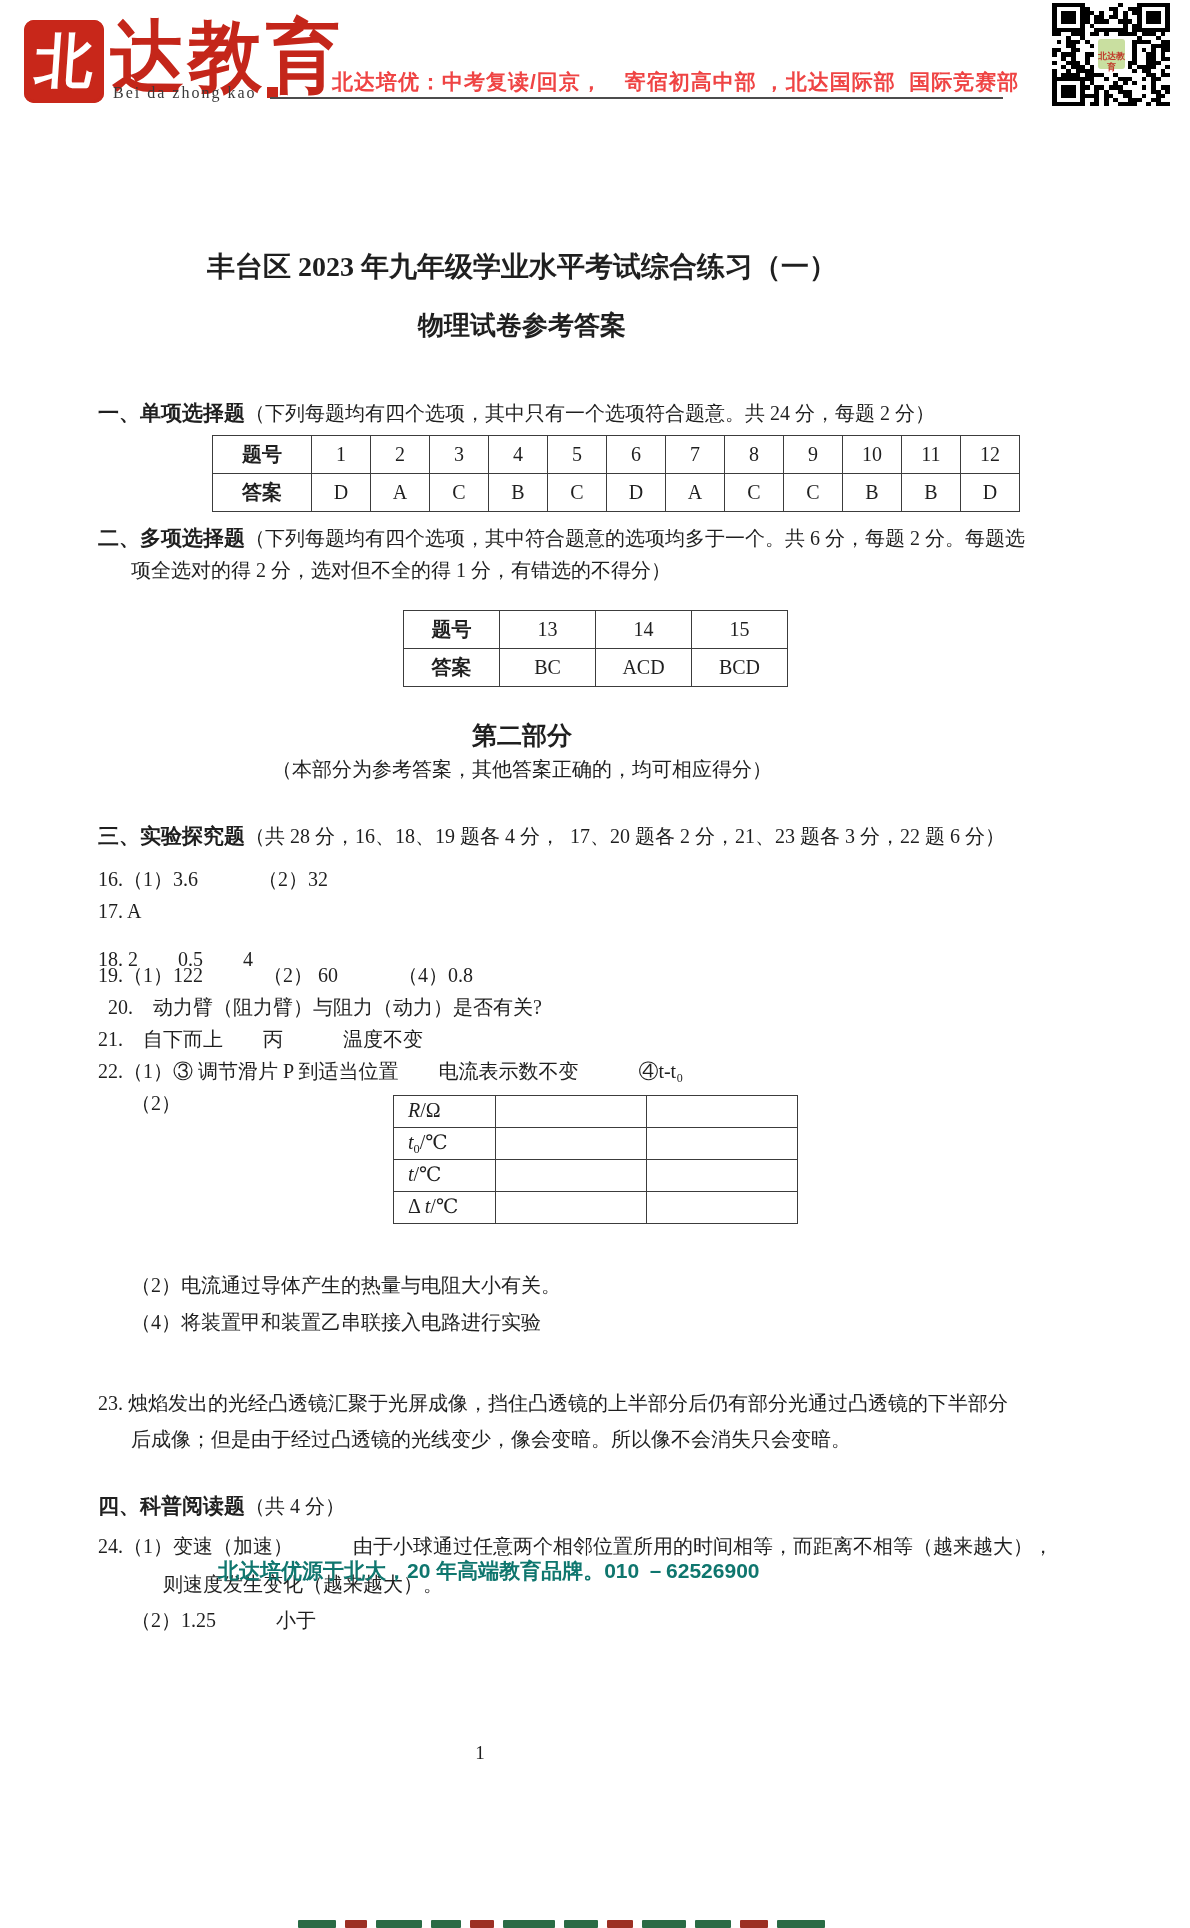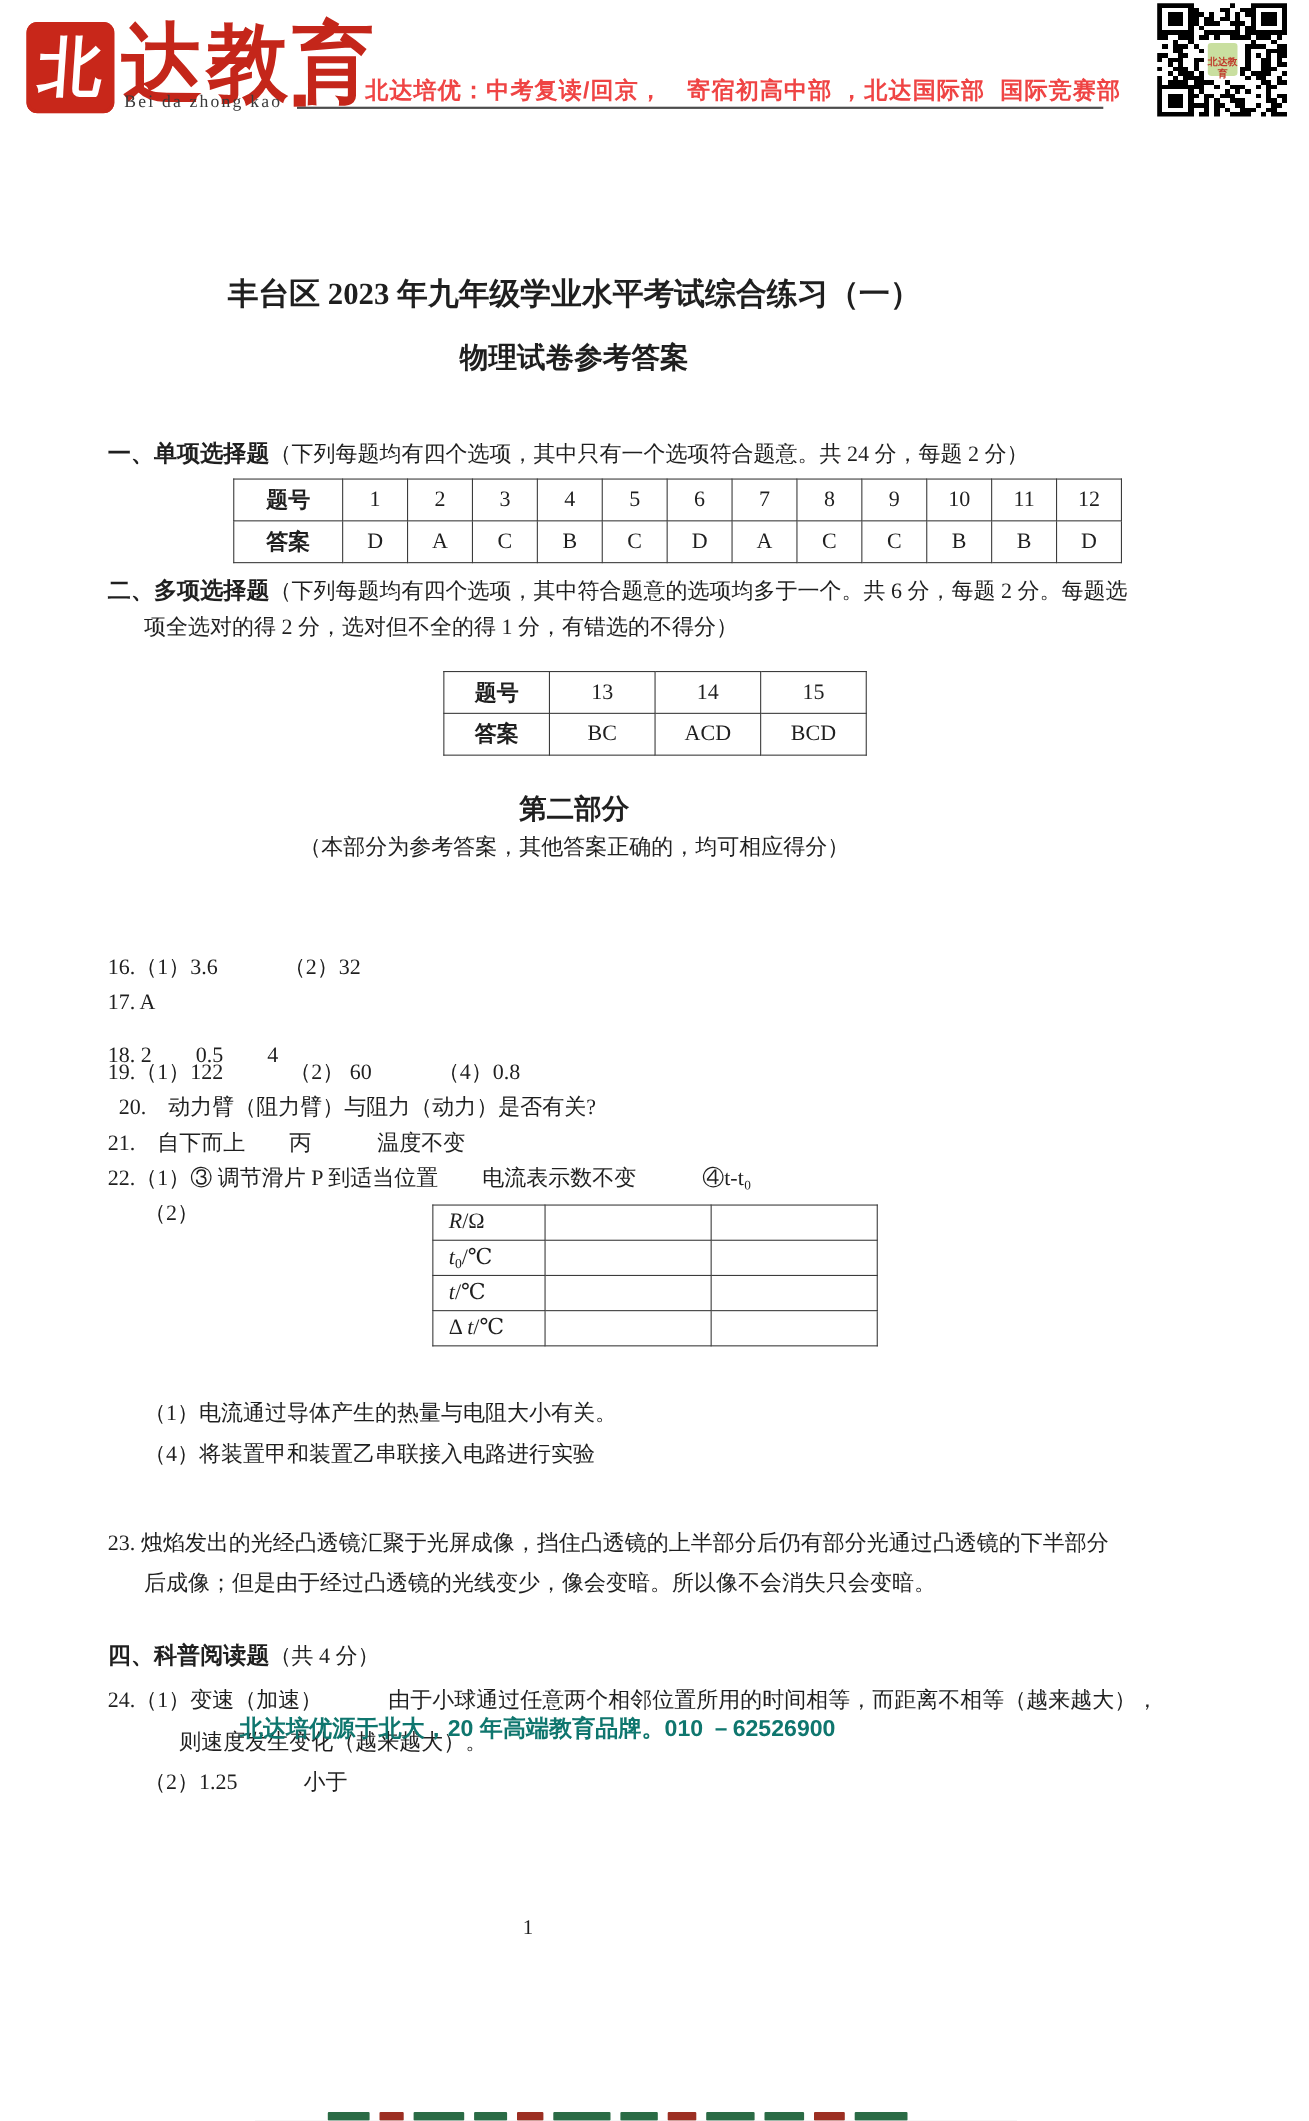--- a/index.html
+++ b/index.html
@@ -369,20 +369,21 @@
     <td>BC</td>
           <td>ACD</td>
           <td>BCD</td>
         </tr>
   </tbody>
     </table>
 
   <div class="ctr part part2 hei">第二部分</div>
   <div class="ctr note kai">（本部分为参考答案，其他答案正确的，均可相应得分）</div>
 
+  <div class="line y-sec3"><span class="hei sec-label">三、实验探究题</span><span>（共 28 分，16、18、19 题各 4 分，  17、20 题各 2 分，21、23 题各 3 分，22 题 6 分）</span></div>
 
   <div class="line y16">16.（1）3.6　　　（2）32</div>
   <div class="line y17">17. A</div>
   <div class="line y18">18. 2　　0.5　　4</div>
   <div class="line y19">19.（1）122　　　（2） 60　　　（4）0.8</div>
   <div class="line y20">20.　动力臂（阻力臂）与阻力（动力）是否有关?</div>
   <div class="line y21">21.　自下而上　　丙　　　温度不变</div>
   <div class="line y22a">22.（1）③ 调节滑片 P 到适当位置　　电流表示数不变　　　④t-t₀</div>
   <div class="line y22b">（2）</div>
 
@@ -404,21 +405,21 @@
       <td class="t3c"></td>
     </tr>
     <tr>
       <td class="t3l"><span>Δ </span><span class="sym">t</span><span class="subs"></span><span>/℃</span></td>
       <td class="t3c"></td>
       <td class="t3c"></td>
     </tr>
   </tbody>
     </table>
 
-  <div class="line y22c">（1）电流通过导体产生的热量与电阻大小有关。</div>
+  <div class="line y22c">（2）电流通过导体产生的热量与电阻大小有关。</div>
   <div class="line y22d">（4）将装置甲和装置乙串联接入电路进行实验</div>
   <div class="line y23a">23. 烛焰发出的光经凸透镜汇聚于光屏成像，挡住凸透镜的上半部分后仍有部分光通过凸透镜的下半部分</div>
   <div class="line y23b">后成像；但是由于经过凸透镜的光线变少，像会变暗。所以像不会消失只会变暗。</div>
 
   <div class="line y-sec4"><span class="hei sec-label">四、科普阅读题</span><span>（共 4 分）</span></div>
   <div class="line y24a">24.（1）变速（加速）　　　由于小球通过任意两个相邻位置所用的时间相等，而距离不相等（越来越大），</div>
   <div class="line y24b">则速度发生变化（越来越大）。</div>
   <div class="watermark">北达培优源于北大，20 年高端教育品牌。010 －62526900</div>
   <div class="line y24c">（2）1.25　　　小于</div>
 

